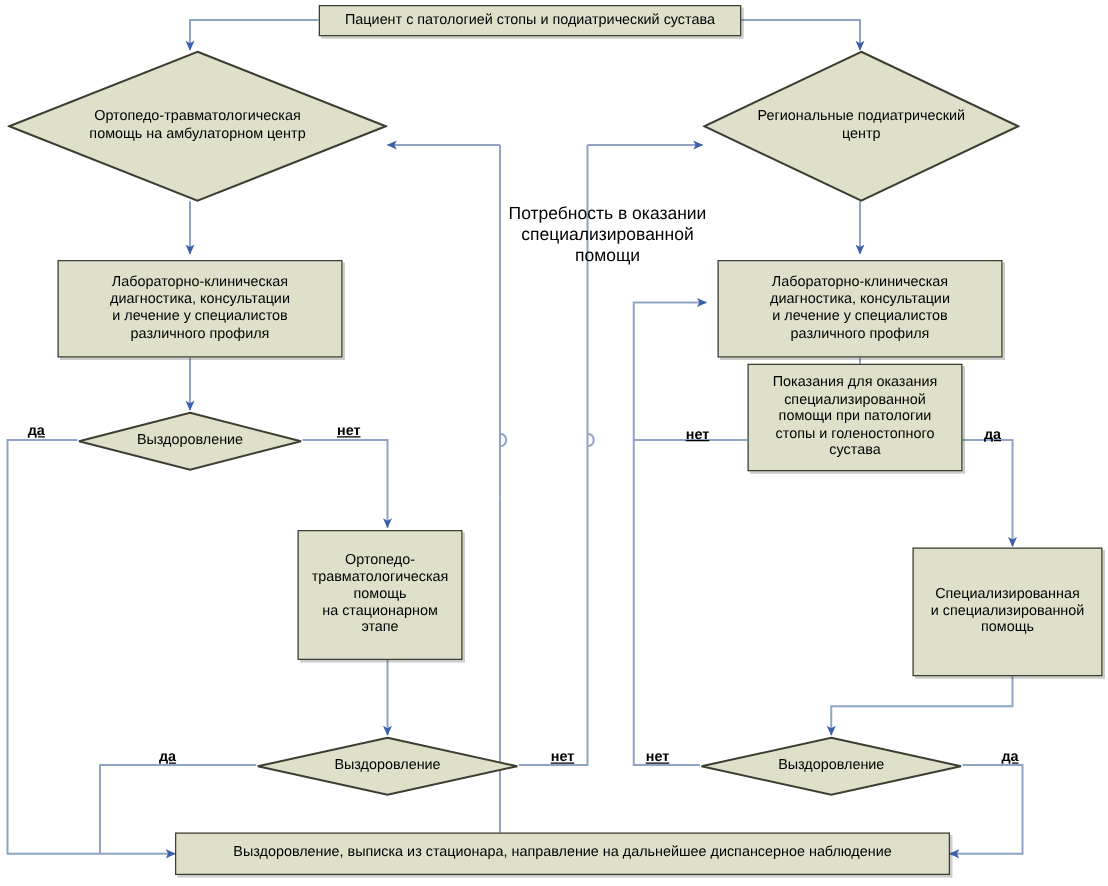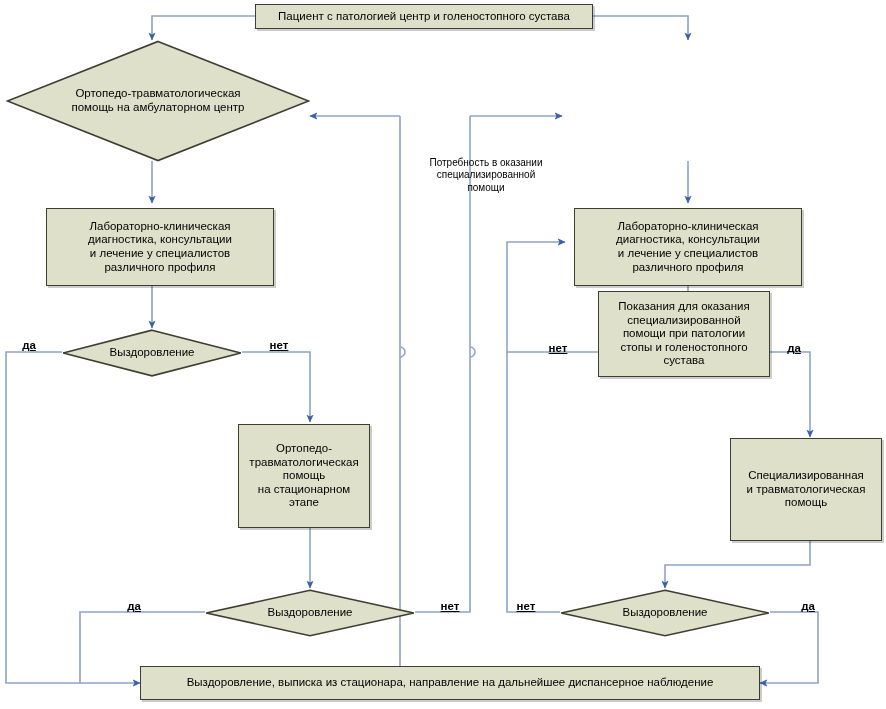--- a/index.html
+++ b/index.html
@@ -69,33 +69,40 @@
       <path d="M770,612 L818,612 L818,683 L760,683" marker-end="url(#ah)"></path>
 
       <path d="M400,398 L400,683"></path>
 
       <path d="M400,347 A5,5 0 0 1 400,357" stroke="#8fa4c4" stroke-width="1.6" fill="none"></path>
       <path d="M470,347 A5,5 0 0 1 470,357" stroke="#8fa4c4" stroke-width="1.6" fill="none"></path>
     </g>
   </svg>
 
   <div class="node rect shadow" style="left:255px;top:4px;width:338px;height:25px;font-size:11.5px;">
-    <span>Пациент с патологией центр и голеностопного сустава</span>
+    <span>Пациент с патологией стопы и подиатрический сустава</span>
   </div>
 
   <div class="node dia" style="left:6px;top:40px;width:304px;height:122px;font-size:11.5px;">
     <svg viewBox="0 0 304 122" preserveAspectRatio="none">
       <polygon points="152,1.4 302.6,61 152,120.6 1.4,61" fill="#dfe0ca" stroke="#3d3d33" stroke-width="1.6"></polygon>
     </svg>
     <span class="dlabel">Ортопедо-травматологическая
 помощь на амбулаторном центр</span>
   </div>
 
+  <div class="node dia" style="left:562px;top:40px;width:254px;height:122px;font-size:11.5px;">
+    <svg viewBox="0 0 254 122" preserveAspectRatio="none">
+      <polygon points="127,1.4 252.6,61 127,120.6 1.4,61" fill="#dfe0ca" stroke="#3d3d33" stroke-width="1.6"></polygon>
+    </svg>
+    <span class="dlabel">Региональные подиатрический
+центр</span>
+  </div>
 
-  <div class="plainlbl" style="left:398px;top:145px;width:176px;font-size:10px;">
+  <div class="plainlbl" style="left:398px;top:145px;width:176px;font-size:14px;">
     <span>Потребность в оказании
 специализированной
 помощи</span>
   </div>
 
   <div class="node rect shadow" style="left:46px;top:208px;width:228px;height:78px;font-size:11.5px;">
     <span>Лабораторно-клиническая
 диагностика, консультации
 и лечение у специалистов
 различного профиля</span>
@@ -139,21 +146,21 @@
   <div class="node rect shadow" style="left:238px;top:424px;width:132px;height:104px;font-size:11.5px;">
     <span>Ортопедо-
 травматологическая
 помощь
 на стационарном
 этапе</span>
   </div>
 
   <div class="node rect shadow" style="left:730px;top:438px;width:152px;height:103px;font-size:11.5px;">
     <span>Специализированная
-и травматологическая
+и специализированной
 помощь</span>
   </div>
 
   <div class="node dia" style="left:205px;top:589px;width:210px;height:48px;font-size:11.5px;">
     <svg viewBox="0 0 210 48" preserveAspectRatio="none">
       <polygon points="105,1.2 208.8,24 105,46.8 1.2,24" fill="#dfe0ca" stroke="#3d3d33" stroke-width="1.6"></polygon>
     </svg>
     <span class="dlabel">Выздоровление</span>
   </div>
   <div class="edgelbl" style="left:117px;top:588px;width:34px;font-size:11.5px;">

